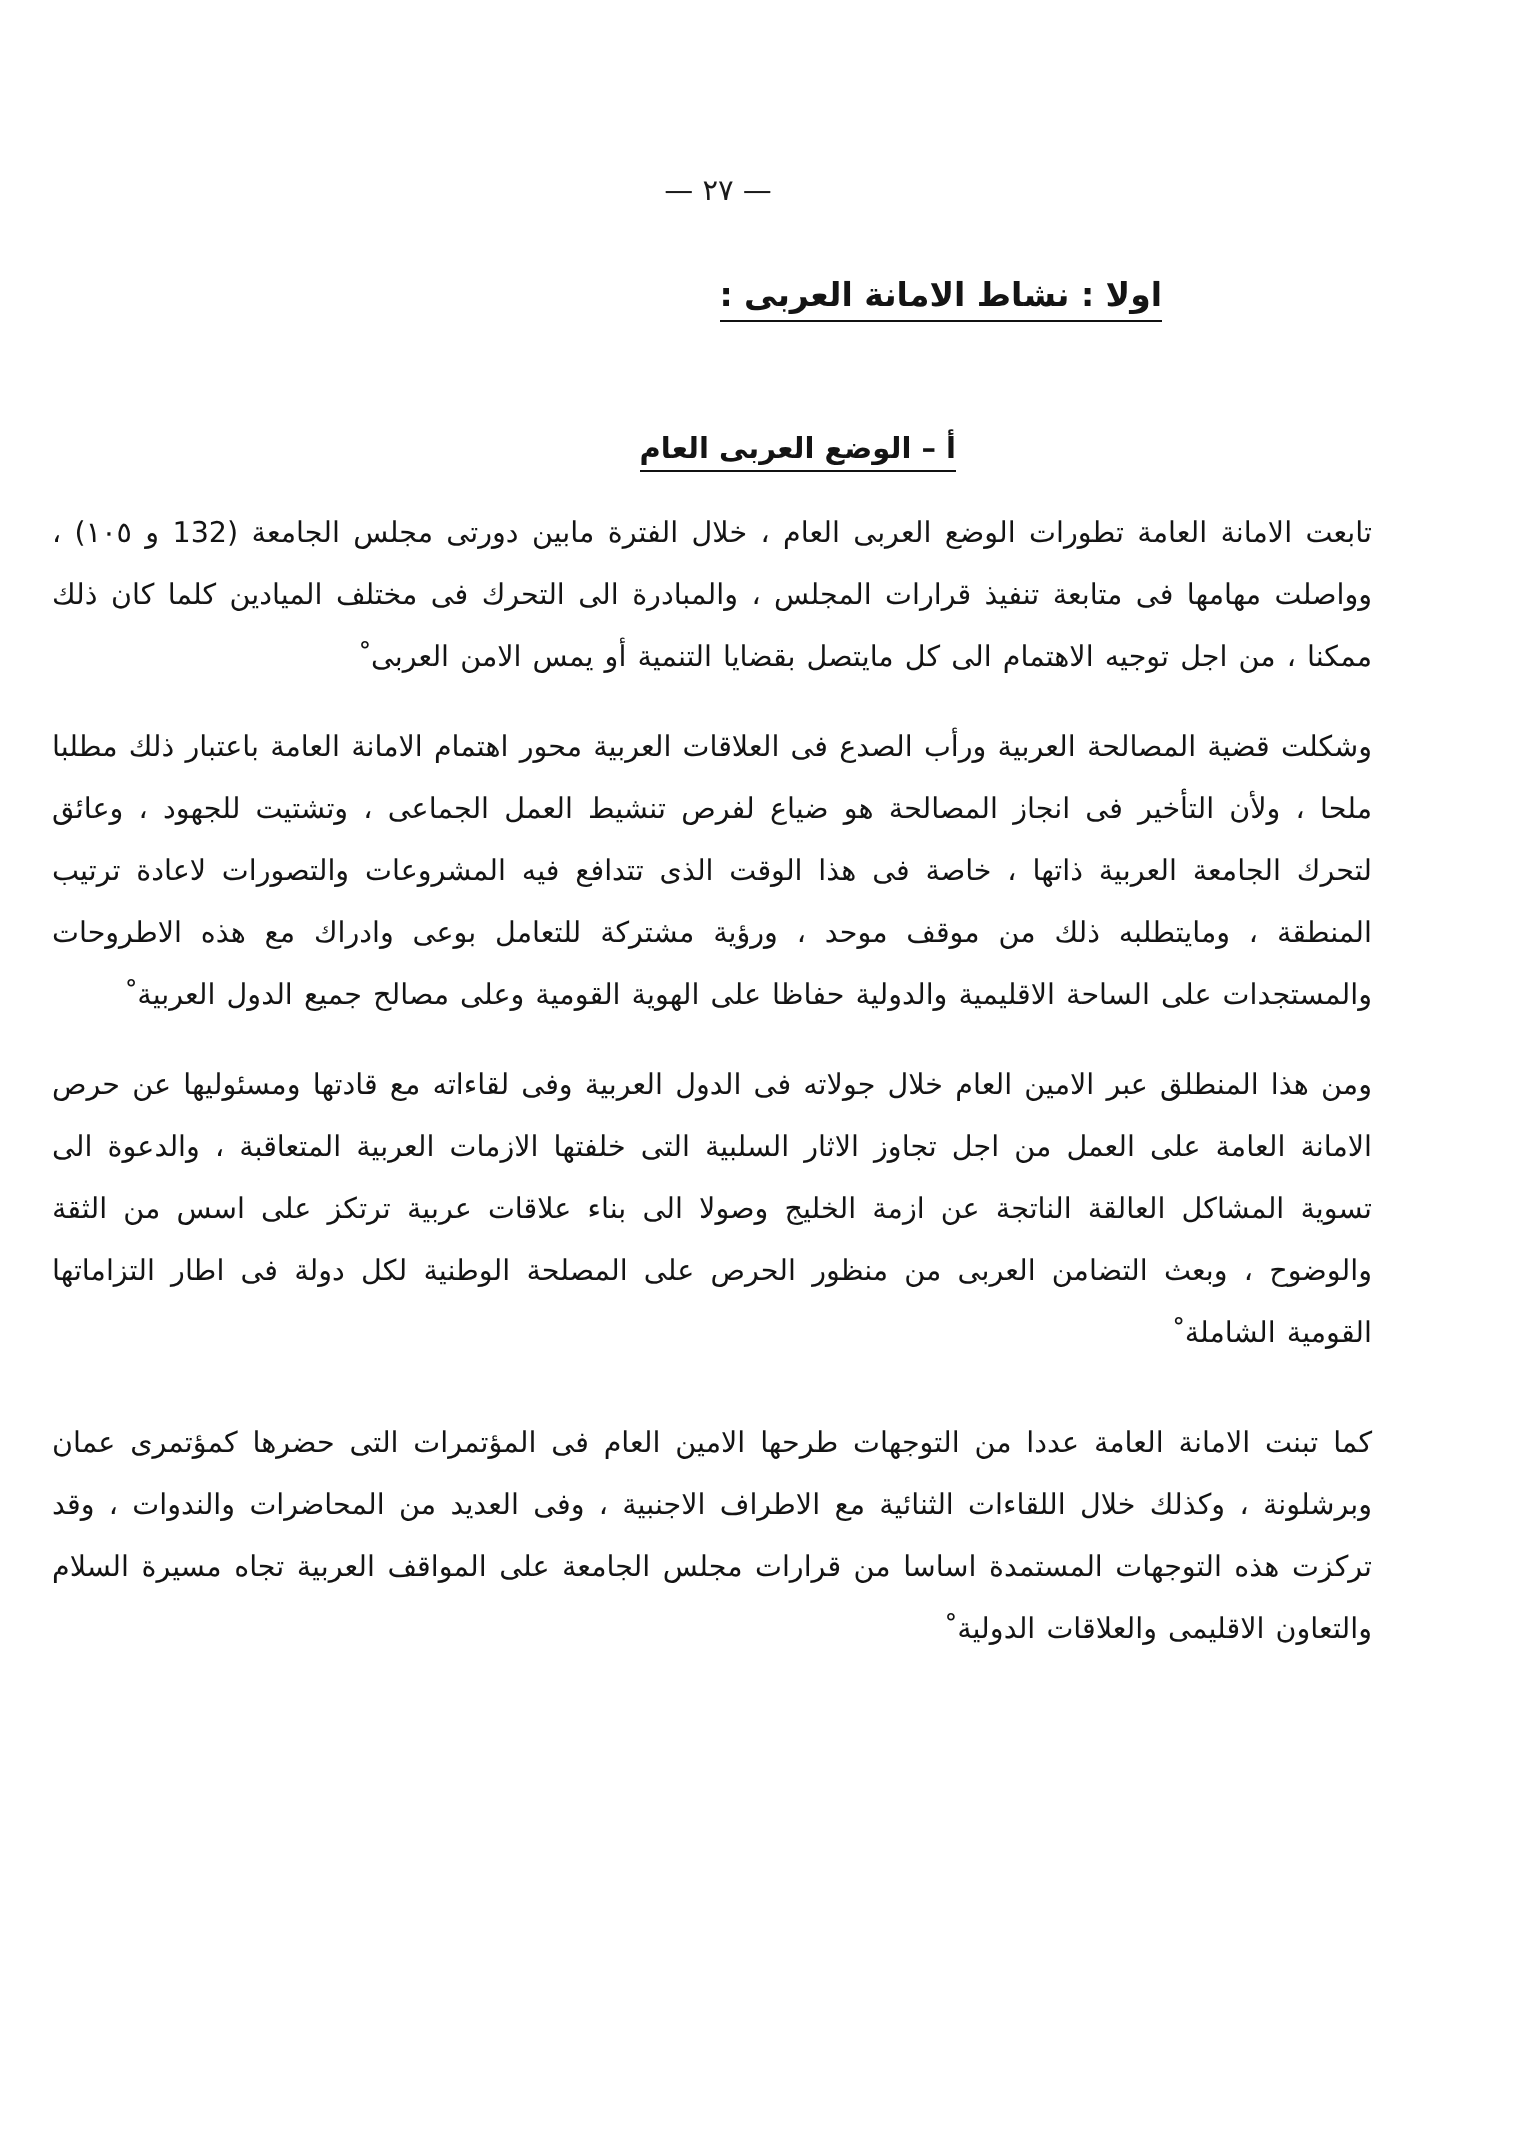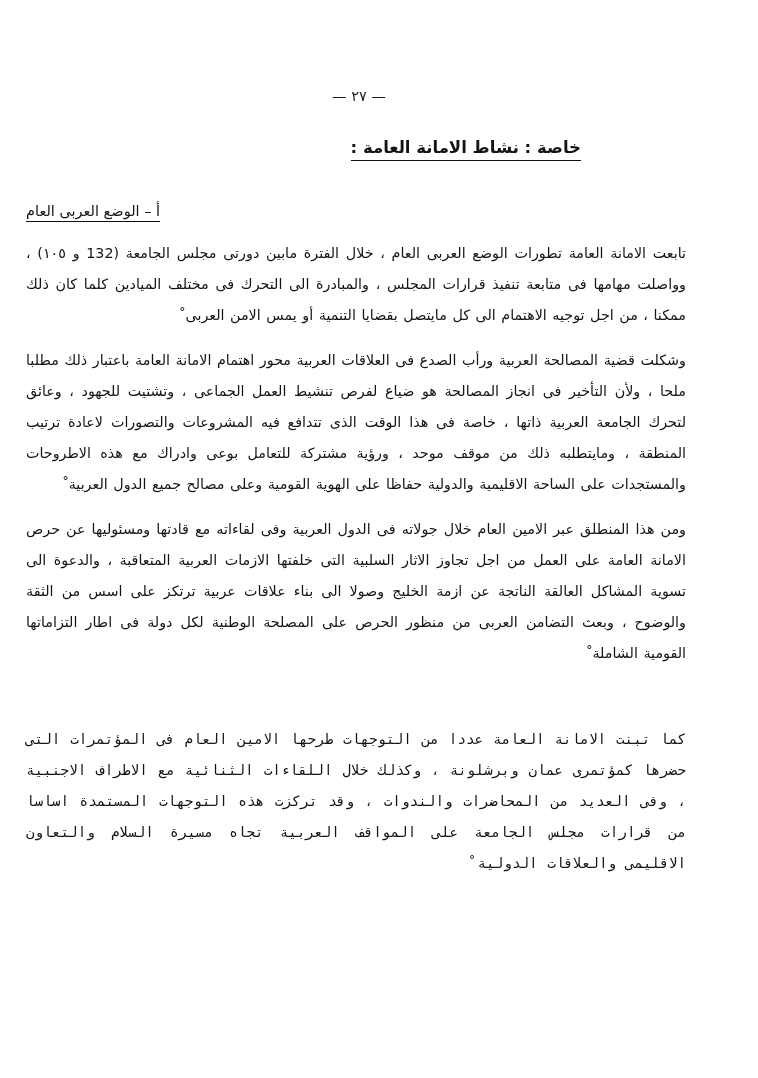--- a/index.html
+++ b/index.html
@@ -41,59 +41,58 @@
     margin: 0 0 4px 0;
     padding-right: 105px;
     letter-spacing: 0.4px;
   }
   .section-title span.u {
     border-bottom: 1.6px solid #111;
     padding-bottom: 3px;
     display: inline-block;
   }
   .sub-title {
-    text-align: left;
+    text-align: right;
     font-size: 14.5px;
-    font-weight: normal;
-    margin: 42px 0 0 0;
+    font-weight: bold;
+    margin: 56px 0 0 0;
     padding-right: 208px;
     letter-spacing: 0.2px;
   }
   .sub-title span.u {
     border-bottom: 1.4px solid #111;
     padding-bottom: 2px;
     display: inline-block;
   }
   p.para {
     text-align: justify;
     text-align-last: right;
     font-size: 14.3px;
     line-height: 31px;
     margin: 14px 0 0 0;
     word-spacing: 1px;
   }
   p.para.first {
     margin-top: 16px;
   }
   p.para.gap {
-    margin-top: 56px;
-    font-family: Liberation Mono, monospace;
+    margin-top: 24px;
   }
 </style>
 </head>
 <body>
 
 <div class="page">
 
   <div class="page-number">— ٢٧ —</div>
 
   <div class="content">
 
     <h1 class="section-title">
-      <span class="u">خاصة  :  نشاط الامانة العامة :</span>
+      <span class="u">اولا  :  نشاط الامانة العربى :</span>
     </h1>
 
     <h2 class="sub-title">
       <span class="u">أ –   الوضع العربى العام</span>
     </h2>
 
     <p class="para first">تابعت الامانة العامة تطورات الوضع العربى العام ،  خلال الفترة مابين دورتى مجلس الجامعة (132 و ١٠٥) ، وواصلت مهامها فى متابعة تنفيذ قرارات المجلس ، والمبادرة الى التحرك فى مختلف الميادين كلما كان ذلك ممكنا ، من  اجل توجيه الاهتمام الى كل مايتصل بقضايا التنمية أو يمس الامن العربى   ْ</p>
     <p class="para">وشكلت قضية المصالحة العربية ورأب الصدع فى العلاقات العربية محور اهتمام الامانة العامة باعتبار ذلك مطلبا ملحا ، ولأن التأخير فى انجاز المصالحة هو ضياع لفرص تنشيط العمل الجماعى ، وتشتيت للجهود ،  وعائق لتحرك الجامعة العربية ذاتها ،  خاصة فى هذا الوقت الذى تتدافع فيه المشروعات والتصورات لاعادة ترتيب المنطقة ، ومايتطلبه ذلك من موقف موحد ،  ورؤية مشتركة للتعامل بوعى وادراك  مع هذه الاطروحات والمستجدات على الساحة الاقليمية والدولية حفاظا على الهوية القومية وعلى مصالح جميع الدول العربية   ْ</p>
     <p class="para">ومن هذا المنطلق عبر الامين العام خلال جولاته فى الدول العربية وفى لقاءاته  مع قادتها ومسئوليها عن حرص الامانة العامة على العمل من اجل تجاوز الاثار السلبية التى خلفتها الازمات العربية المتعاقبة ،  والدعوة الى تسوية المشاكل العالقة الناتجة عن ازمة الخليج  وصولا الى بناء علاقات عربية ترتكز على اسس من الثقة والوضوح ، وبعث التضامن العربى من منظور الحرص على المصلحة الوطنية لكل دولة فى اطار التزاماتها القومية الشاملة   ْ</p>
     <p class="para gap">كما تبنت الامانة العامة عددا من التوجهات طرحها الامين العام فى المؤتمرات التى حضرها كمؤتمرى عمان وبرشلونة ،  وكذلك خلال اللقاءات الثنائية مع الاطراف الاجنبية ، وفى العديد من المحاضرات والندوات ،  وقد تركزت هذه التوجهات المستمدة اساسا من قرارات مجلس الجامعة على المواقف العربية تجاه مسيرة السلام والتعاون الاقليمى والعلاقات الدولية   ْ</p>

